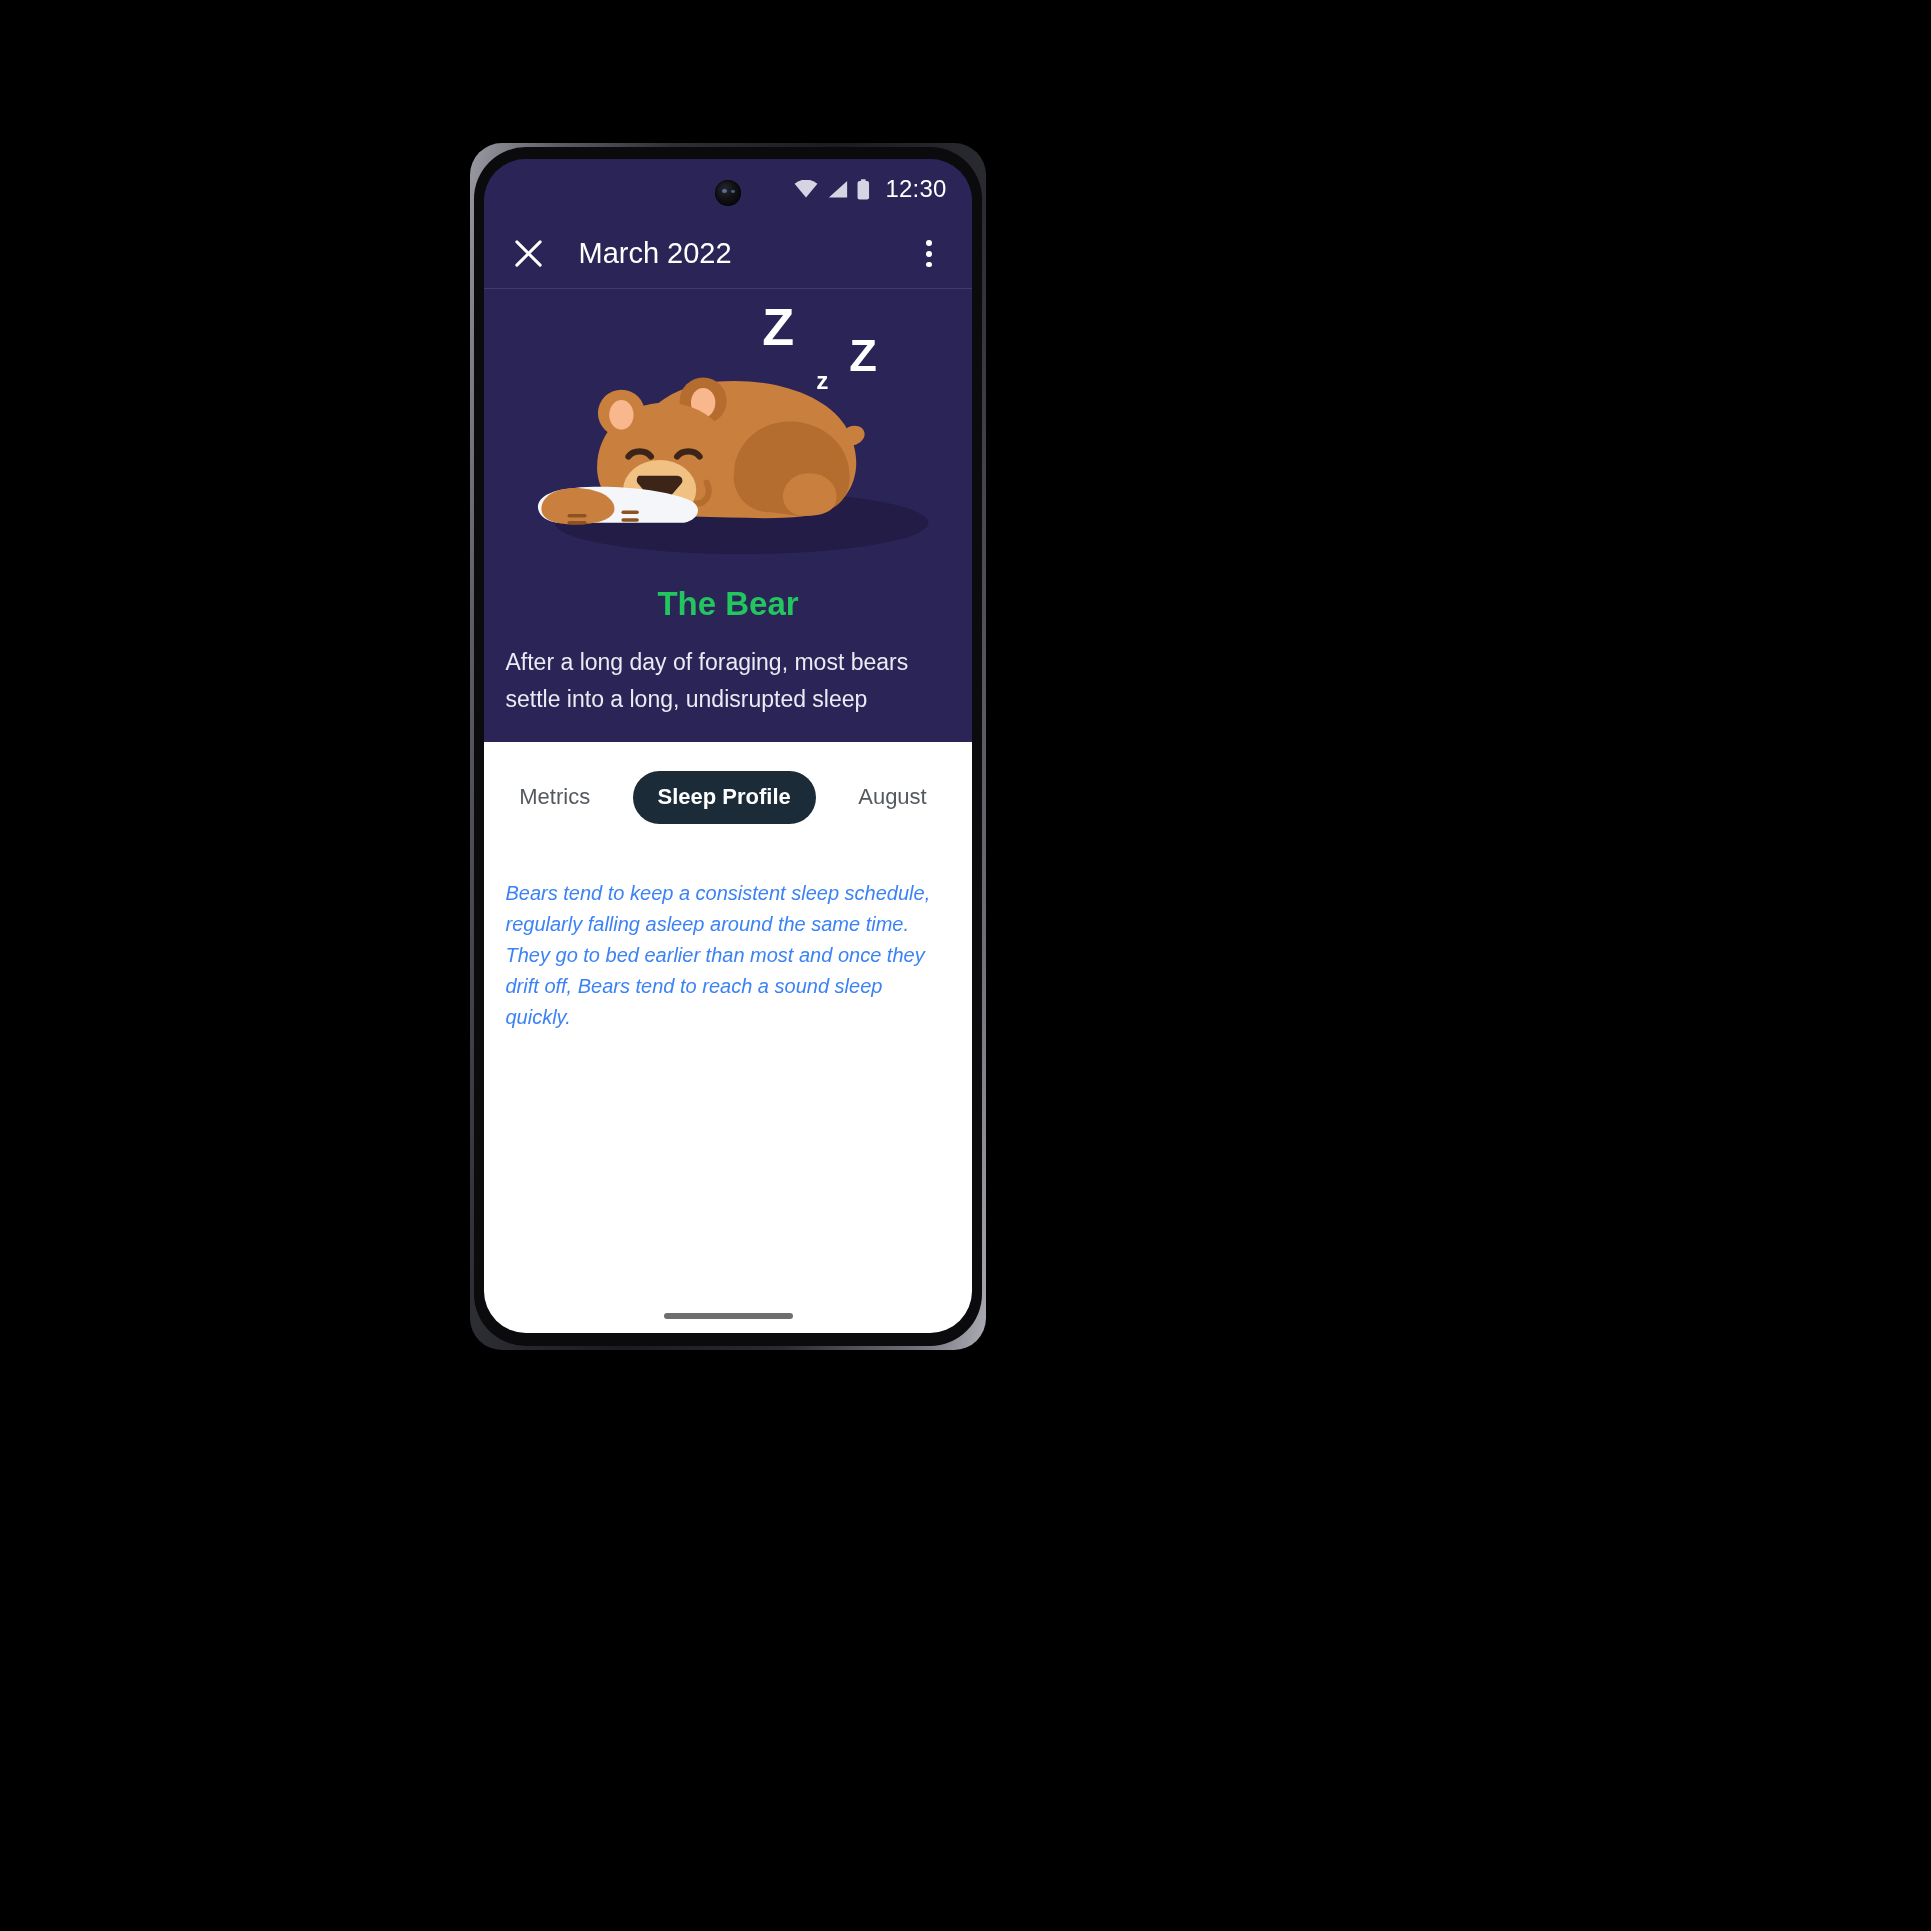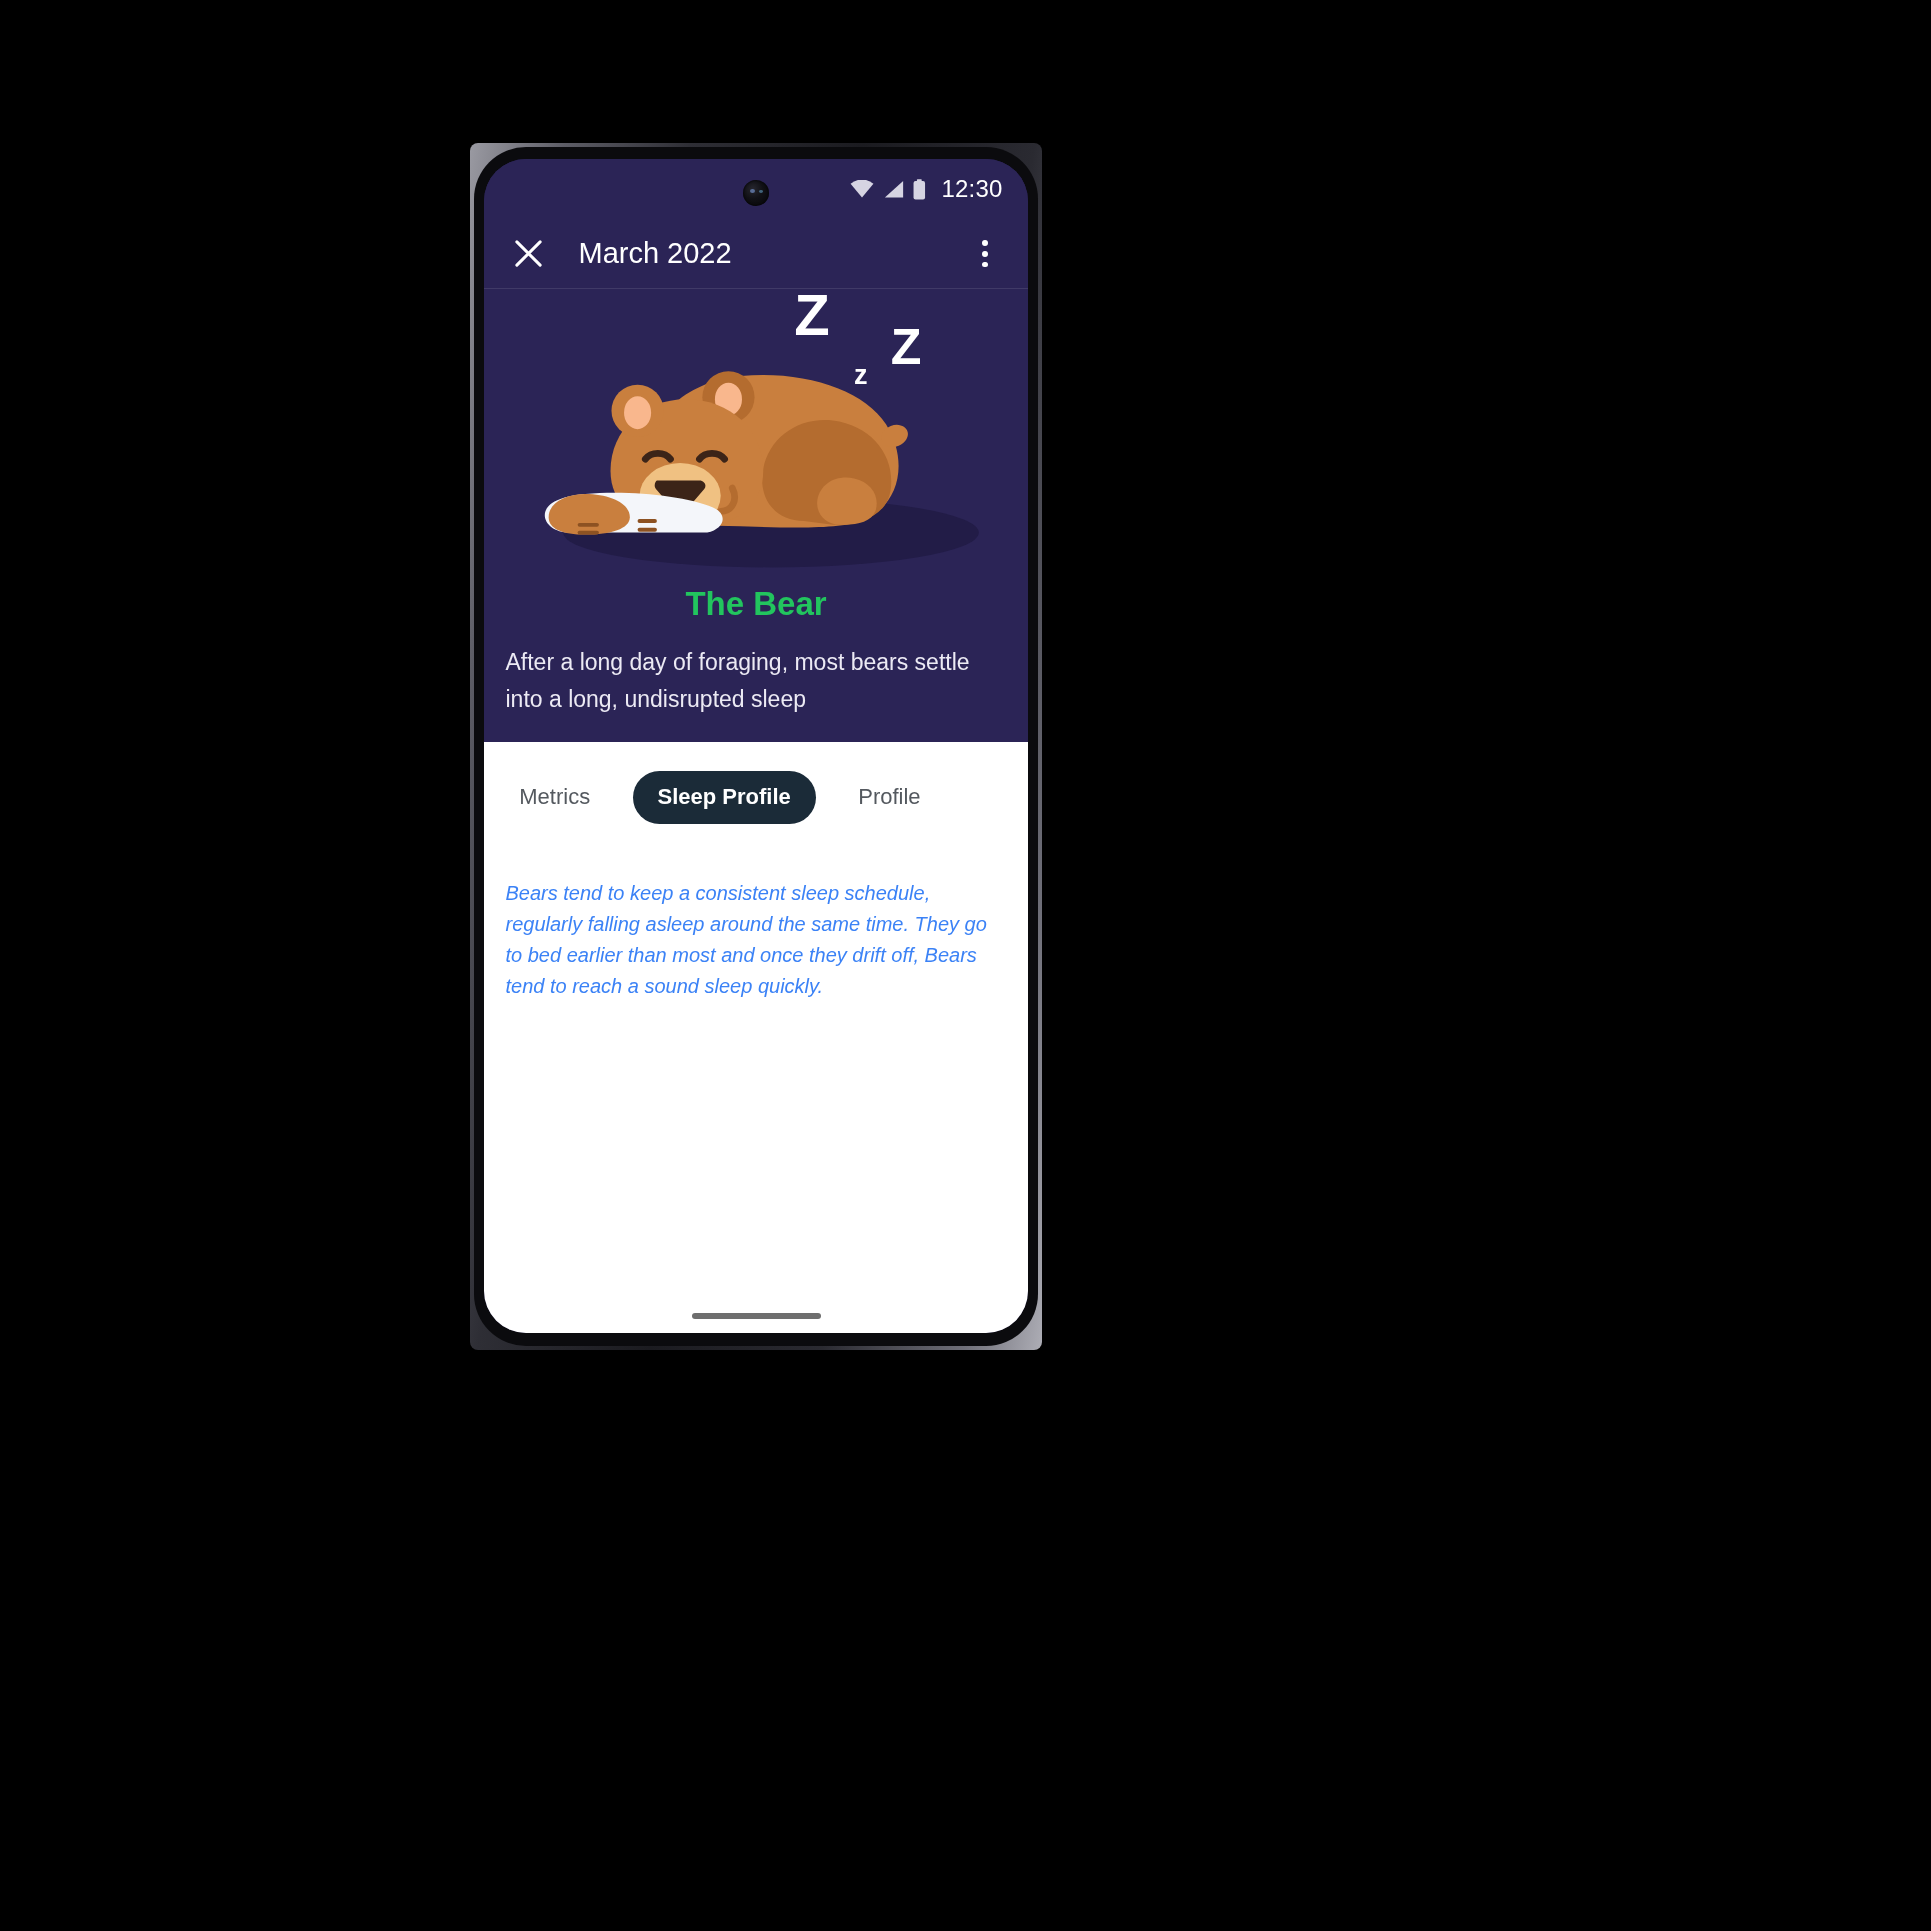--- a/index.html
+++ b/index.html
@@ -18,23 +18,23 @@
     width: 1931px;
     height: 1931px;
     background: #000000;
   }
 
   
   .phone-device {
     position: absolute;
     left: 470px;
     top: 143px;
-    width: 572px;
+    width: 516px;
     height: 1207px;
-    border-radius: 8px;
+    border-radius: 32px;
     background: linear-gradient(100deg, #9a9aa2 0%, #5d5d66 12%, #2e2e35 28%,
                                  #1b1b20 50%, #2a2a31 72%, #6f6f79 90%, #adadb5 100%);
     box-shadow: 0 7.7px 33px rgba(0,0,0,0.9);
     padding: 22px;
   }
 
   .phone-inner-frame {
     position: absolute;
     inset: 3.9px;
     border-radius: 52px;
@@ -343,21 +343,21 @@
 
           <div class="hero-title">The Bear</div>
           <div class="hero-sub">After a long day of foraging, most bears settle into a long, undisrupted sleep</div>
         </div>
 
         <div class="sheet">
 
           <div class="tab-row">
             <button class="tab">Metrics</button>
             <button class="tab active">Sleep Profile</button>
-            <button class="tab">Profile</button>
+            <button class="tab">August</button>
           </div>
 
 
           <div class="body-copy">Bears tend to keep a consistent sleep schedule, regularly falling asleep around the same time. They go to bed earlier than most and once they drift off, Bears tend to reach a sound sleep quickly.</div>
 
           <div class="home-indicator-wrap">
             <div class="home-indicator"></div>
           </div>
         </div>
 

